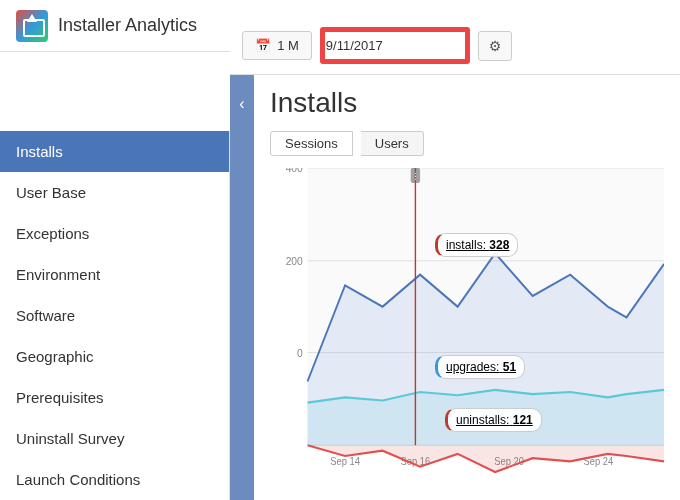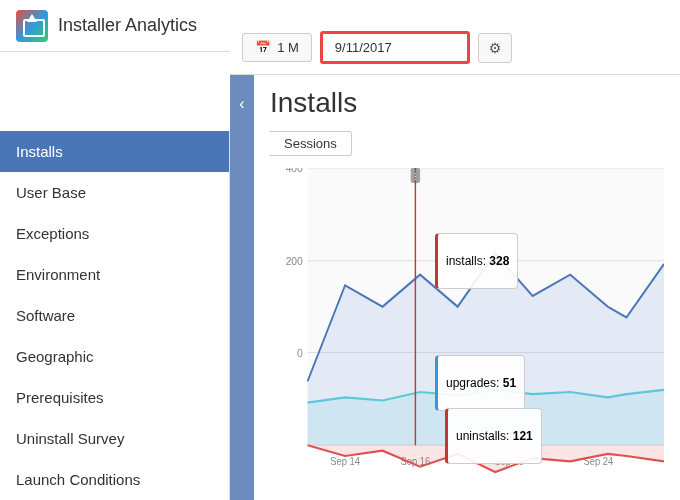--- a/index.html
+++ b/index.html
@@ -58,21 +58,21 @@
     #toolbar {
       display: flex; align-items: center; gap: 8px;
       padding: 10px 12px; border-bottom: 1px solid #ddd; background: #fff;
     }
     #date-button {
       display: flex; align-items: center; gap: 6px;
       padding: 6px 12px; border: 1px solid #ccc; border-radius: 3px;
       background: #f8f8f8; cursor: pointer; font-size: 13px; color: #333;
     }
     #date-range-input {
-      padding: 6px 12px; border: 3px solid #ef4444; border-radius: 3px;
+      padding: 6px 1px; border: 5px solid #ef4444; border-radius: 3px;
       font-size: 13px; color: #333; background: #fff; width: 150px;
     }
     #settings-button {
       padding: 6px 10px; border: 1px solid #ccc; border-radius: 3px;
       background: #f8f8f8; cursor: pointer; font-size: 14px; color: #555;
     }
 
     
     #content-area { display: flex; flex: 1; overflow: hidden; position: relative; }
 
@@ -97,22 +97,22 @@
     .tab-btn:last-child { border-radius: 0 3px 3px 0; border-left: none; }
     .tab-btn.active { background: #fff; font-weight: 500; }
 
     
     #chart-container { position: relative; width: 100%; height: 320px; }
     #chart-svg { width: 100%; height: 100%; }
 
     
     .tooltip-box {
       position: absolute; background: rgba(255,255,255,0.9);
-      border: 1px solid #ccc; padding: 20px 8px; font-size: 12px;
-      border-radius: 4px; white-space: nowrap; pointer-events: none;
+      border: 1px solid #ccc; padding: 4px 8px; font-size: 12px;
+      border-radius: 10px; white-space: nowrap; pointer-events: none; text-decoration: underline;
     }
     .tooltip-installs { border-left: 3px solid #c0392b; top: 65px; left: 165px; }
     .tooltip-upgrades { border-left: 3px solid #3498db; top: 155px; left: 165px; margin-top: 32px; }
     .tooltip-uninstalls { border-left: 3px solid #c0392b; top: 240px; left: 175px; }
     .tooltip-val { font-weight: bold; }
   </style>
 </head>
 <body>
 
 <div id="header">
@@ -152,20 +152,21 @@
 
     <div id="content-area">
 
       <div id="collapse-btn">‹</div>
 
       <div id="chart-panel">
         <h1 id="chart-title">Installs</h1>
 
         <div id="tab-bar">
             <button class="tab-btn active">Sessions</button>
+            <button class="tab-btn">Users</button>
           </div>
 
         <div id="chart-container">
           <svg id="chart-svg" viewBox="0 0 420 300" preserveAspectRatio="none">
 
             <rect x="40" y="0" width="380" height="260" fill="#fafafa"></rect>
 
             <line x1="40" y1="0" x2="420" y2="0" stroke="#e0e0e0" stroke-width="1"></line>
             <line x1="40" y1="87" x2="420" y2="87" stroke="#e0e0e0" stroke-width="1"></line>
             <line x1="40" y1="173" x2="420" y2="173" stroke="#e0e0e0" stroke-width="1"></line>

